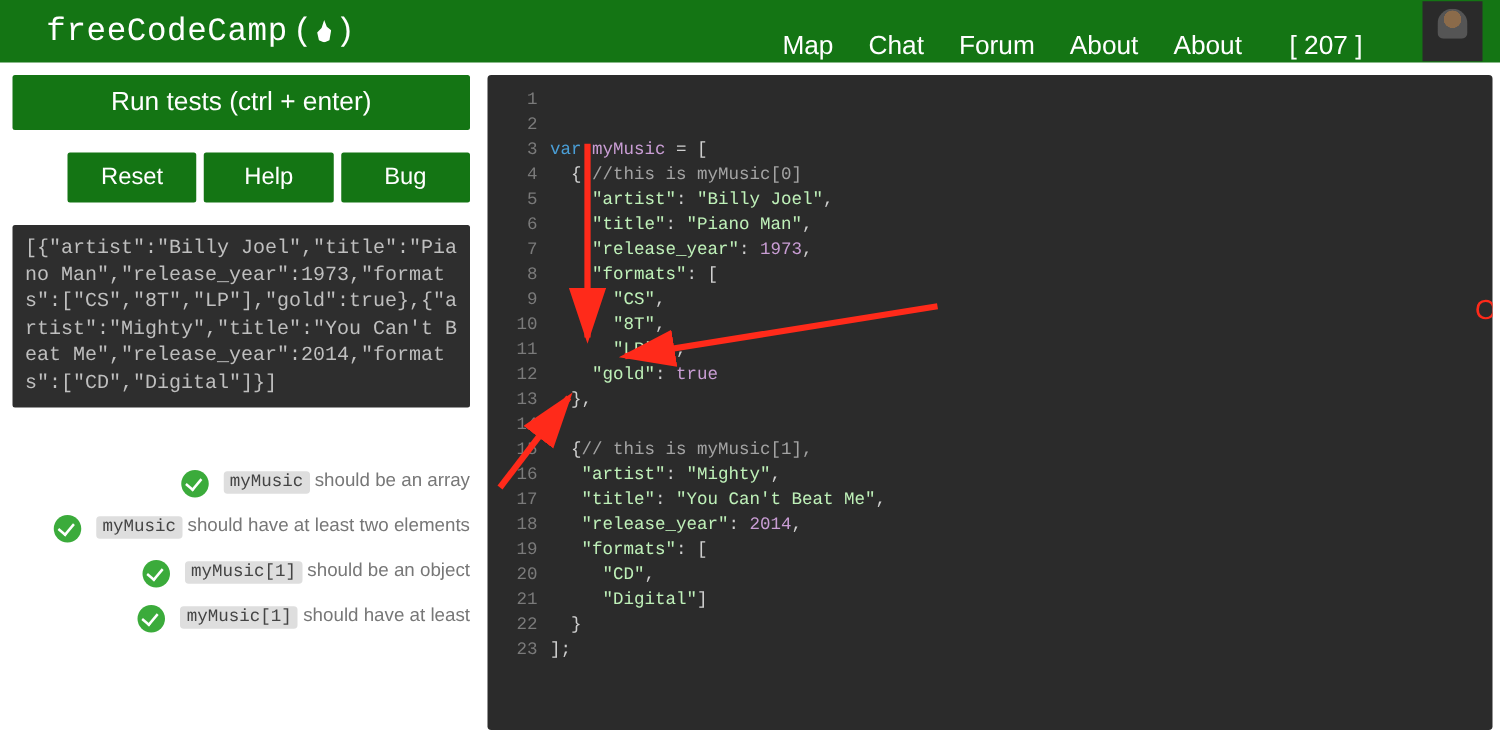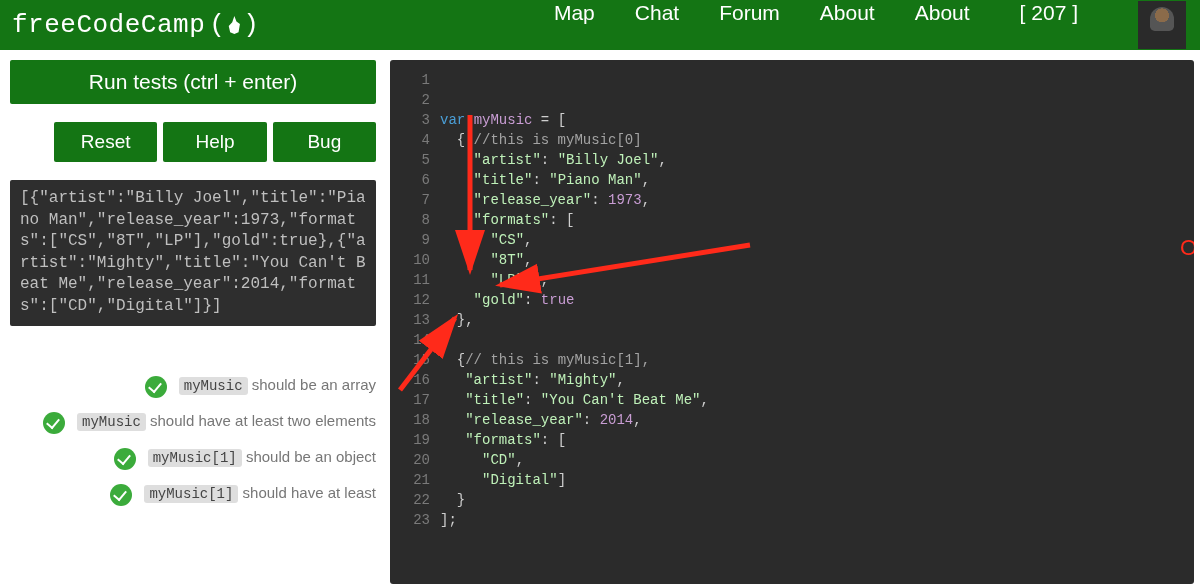--- a/index.html
+++ b/index.html
@@ -10,41 +10,41 @@
     height: 584px;
     overflow: hidden;
     position: relative;
   }
   
   .header {
     background: #147514;
     height: 50px;
     display: flex;
     align-items: center;
-    padding: 0 14px 0 12px;
+    padding: 0 14px 0 37px;
     color: #fff;
   }
   .brand {
     display: flex;
     align-items: center;
     font-family: "Courier New", monospace;
     font-size: 26px;
     letter-spacing: 0.5px;
     cursor: pointer;
   }
   .brand .paren { font-weight: 400; margin-left: 4px; }
   .flame-icon {
     display: inline-block;
     width: 14px;
     height: 18px;
     background: #fff;
     clip-path: polygon(50% 0%, 65% 30%, 90% 45%, 80% 90%, 50% 100%, 20% 90%, 10% 55%, 35% 35%);
     margin: 0 2px -2px 2px;
   }
-  .nav { margin-left: auto; display: flex; align-items: flex-start; gap: 40px; }
+  .nav { margin-left: auto; display: flex; align-items: flex-end; gap: 28px; }
   .nav a { color: #fff; font-size: 21px; text-decoration: none; cursor: pointer; }
   .points { font-size: 21px; color: #fff; margin-left: 10px; cursor: pointer; }
   .avatar {
     width: 48px; height: 48px;
     background: #2a2a2a;
     margin-left: 20px;
     cursor: pointer;
     position: relative;
     overflow: hidden;
   }

